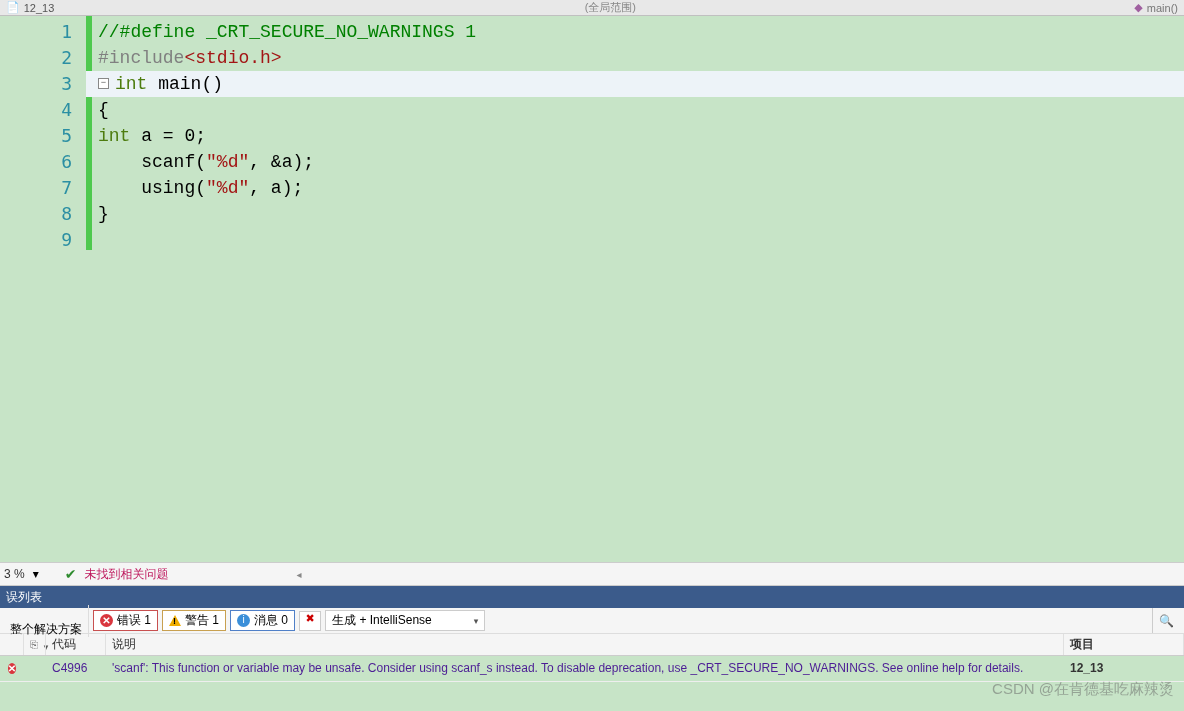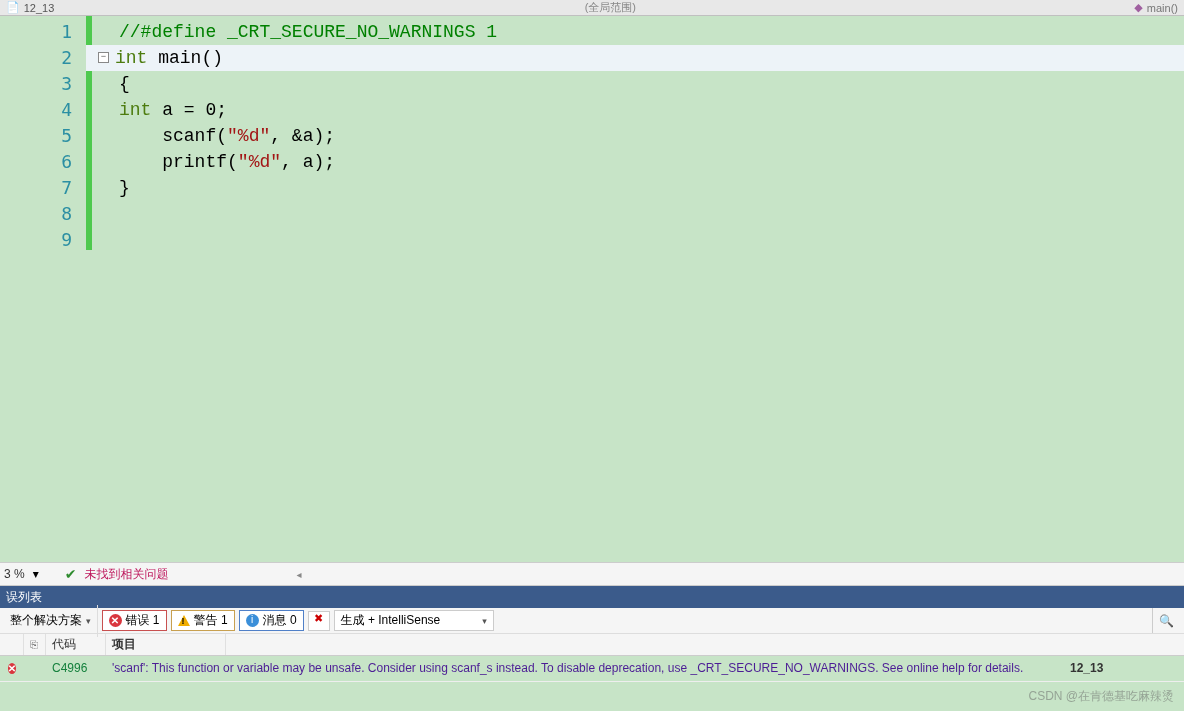--- a/index.html
+++ b/index.html
@@ -9,62 +9,62 @@
 .top-bar .tab-left { display: flex; align-items: center; gap: 4px; }
 .top-bar .spacer { flex: 1; text-align: center; color: #888; padding-left: 32px; }
 .top-bar .right-nav { display: flex; align-items: center; gap: 4px; color: #777; }
 
 .editor-area { display: flex; height: 546px; background: #c7e4c7; }
 .gutter { width: 86px; background: #c7e4c7; text-align: right; padding-right: 14px; padding-top: 3px; }
 .gutter .ln { color: #2b8fa3; font-size: 18px; line-height: 26px; font-family: Consolas, monospace; }
 .code-container { flex: 1; position: relative; }
 .change-bar { position: absolute; left: 0; top: 0; width: 6px; background: #4ec94e; height: 234px; }
 .code-lines { padding-left: 12px; padding-top: 3px; }
-.code-line { height: 26px; line-height: 26px; font-size: 18px; white-space: pre; position: relative; display: flex; align-items: center; margin-left: 21px; }
+.code-line { height: 26px; line-height: 26px; font-size: 18px; white-space: pre; position: relative; display: flex; align-items: center; }
 .code-line.hl { background: #edf3f8; margin-left: -12px; padding-left: 12px; }
 .collapse-box { display: inline-block; width: 11px; height: 11px; border: 1px solid #888; background: #fff; font-size: 9px; line-height: 9px; text-align: center; color: #555; margin-right: 6px; vertical-align: middle; position: relative; top: -1px; }
 .kw { color: #4d7c0f; }
 .pp { color: #808080; }
 .str { color: #a31515; }
 .com { color: #008000; }
 .fn { color: #000; }
 .txt { color: #000; }
 
 .status-strip { height: 24px; background: #f5f5f5; border-top: 1px solid #ccc; border-bottom: 1px solid #ccc; display: flex; align-items: center; font-family: "Segoe UI", sans-serif; font-size: 12px; padding: 0 4px; gap: 8px; }
 .status-strip .check-ok { color: #2e8b2e; font-size: 14px; }
 .status-strip .status-txt { color: #be185d; }
 .status-strip .collapse-tri { color: #888; margin-left: 120px; font-size: 10px; }
 
 .panel-header { height: 22px; background: #3b5b8b; color: #fff; font-family: "Segoe UI", sans-serif; font-size: 12px; display: flex; align-items: center; padding: 0 6px; }
 
 .filter-bar { height: 26px; background: #f5f5f5; border-bottom: 1px solid #ddd; display: flex; align-items: center; font-family: "Segoe UI", sans-serif; font-size: 12px; padding: 0 4px; gap: 4px; }
-.filter-bar .scope-dd { display: flex; align-items: center; gap: 4px; padding: 16px 6px; border-right: 1px solid #ddd; height: 100%; }
+.filter-bar .scope-dd { display: flex; align-items: center; gap: 4px; padding: 16px 6px; border-right: 1px solid #ddd; height: 100%; flex-direction: column; }
 .filter-bar .chev { font-size: 9px; color: #555; }
 .pill { display: flex; align-items: center; gap: 4px; border: 1px solid #c8a050; background: #fff; padding: 1px 6px; font-size: 12px; cursor: pointer; }
 .pill.err { border-color: #c85050; }
 .pill.info { border-color: #5080c8; }
 .ic-err { width: 13px; height: 13px; border-radius: 50%; background: #d9363e; color: #fff; font-size: 10px; line-height: 13px; text-align: center; font-weight: bold; }
 .ic-warn { width: 0; height: 0; border-left: 6px solid transparent; border-right: 6px solid transparent; border-bottom: 11px solid #f0ad00; position: relative; }
 .ic-warn::after { content: "!"; position: absolute; left: -2px; top: 1px; font-size: 9px; color: #000; font-weight: bold; }
 .ic-info { width: 13px; height: 13px; border-radius: 50%; background: #3b8fd9; color: #fff; font-size: 10px; line-height: 12px; text-align: center; }
 .filter-bar .tool-btn { width: 22px; height: 20px; border: 1px solid #ccc; background: #fff; text-align: center; font-size: 11px; color: #c00; }
 .filter-bar .build-dd { border: 1px solid #ccc; background: #fff; padding: 1px 6px; display: flex; align-items: center; gap: 42px; }
 .search-cell { margin-left: auto; border-left: 1px solid #ccc; height: 100%; display: flex; align-items: center; padding: 0 6px; }
 
 .err-table { font-family: "Segoe UI", sans-serif; font-size: 12px; }
 .err-head { display: flex; background: #f5f5f5; border-bottom: 1px solid #ccc; height: 22px; align-items: center; }
 .err-head .col { padding: 0 6px; border-right: 1px solid #e0e0e0; height: 100%; display: flex; align-items: center; color: #333; }
 .err-row { display: flex; align-items: center; padding: 4px 0; border-bottom: 1px solid #eee; }
 .err-row .cell { padding: 0 6px; }
 .col-icon { width: 24px; text-align: center; }
-.col-code { width: 60px; color: #15803d; }
+.col-code { width: 60px; color: #4c1d95; }
 .col-desc { flex: 1; color: #4c1d95; line-height: 1.4; }
 .col-proj { width: 120px; color: #333; font-weight: bold; }
 
-.watermark { position: absolute; right: 10px; bottom: 6px; font-family: "Segoe UI", sans-serif; font-size: 12px; color: rgba(100,100,100,0.5); }
+.watermark { position: absolute; right: 10px; bottom: 12px; font-family: "Segoe UI", sans-serif; font-size: 15px; color: rgba(100,100,100,0.5); }
 </style>
 </head>
 <body>
 
 <div class="top-bar">
   <div class="tab-left">
     <span>📄</span>
     <span>12_13</span>
   </div>
   <div class="spacer">(全局范围)</div>
@@ -83,25 +83,26 @@
     <div class="ln">5</div>
     <div class="ln">6</div>
     <div class="ln">7</div>
     <div class="ln">8</div>
     <div class="ln">9</div>
   </div>
   <div class="code-container">
     <div class="change-bar"></div>
     <div class="code-lines">
       <div class="code-line">  <span class="com">//#define _CRT_SECURE_NO_WARNINGS 1</span></div>
+      <div class="code-line">  <span class="pp">#include</span><span class="str">&lt;stdio.h&gt;</span></div>
       <div class="code-line hl"><span class="collapse-box">−</span><span class="kw">int</span><span class="fn"> main()</span></div>
       <div class="code-line">  <span class="txt">{</span></div>
       <div class="code-line">      <span class="kw">int</span><span class="txt"> a = 0;</span></div>
       <div class="code-line">  <span class="txt">    scanf(</span><span class="str">"%d"</span><span class="txt">, &amp;a);</span></div>
-      <div class="code-line">  <span class="txt">    printf(</span><span class="str">"%d"</span><span class="txt">, a);</span></div>
+      <div class="code-line">  <span class="txt">    using(</span><span class="str">"%d"</span><span class="txt">, a);</span></div>
       <div class="code-line">  <span class="txt">}</span></div>
     </div>
   </div>
 </div>
 
 <div class="status-strip">
   <span style="color:#333;">3 %</span>
   <span class="chev">▾</span>
   <span style="width:10px;"></span>
   <span class="check-ok">✔</span>
@@ -144,20 +145,23 @@
 
 <div class="err-table">
   <div class="err-head">
     <div class="col col-icon"></div>
     <div class="col" style="width:22px;">
         <span style="font-size:10px;color:#666;">⎘</span>
       </div>
     <div class="col col-code">
         <span>代码</span>
       </div>
+    <div class="col col-desc">
+        <span>说明</span>
+      </div>
     <div class="col col-proj">
         <span>项目</span>
       </div>
   </div>
   <div class="err-row">
     <div class="cell col-icon"><span class="ic-err">✕</span></div>
     <div class="cell" style="width:22px;"></div>
     <div class="cell col-code">C4996</div>
     <div class="cell col-desc">'scanf': This function or variable may be unsafe. Consider using scanf_s instead. To disable deprecation, use _CRT_SECURE_NO_WARNINGS. See online help for details.</div>
     <div class="cell col-proj">12_13</div>

